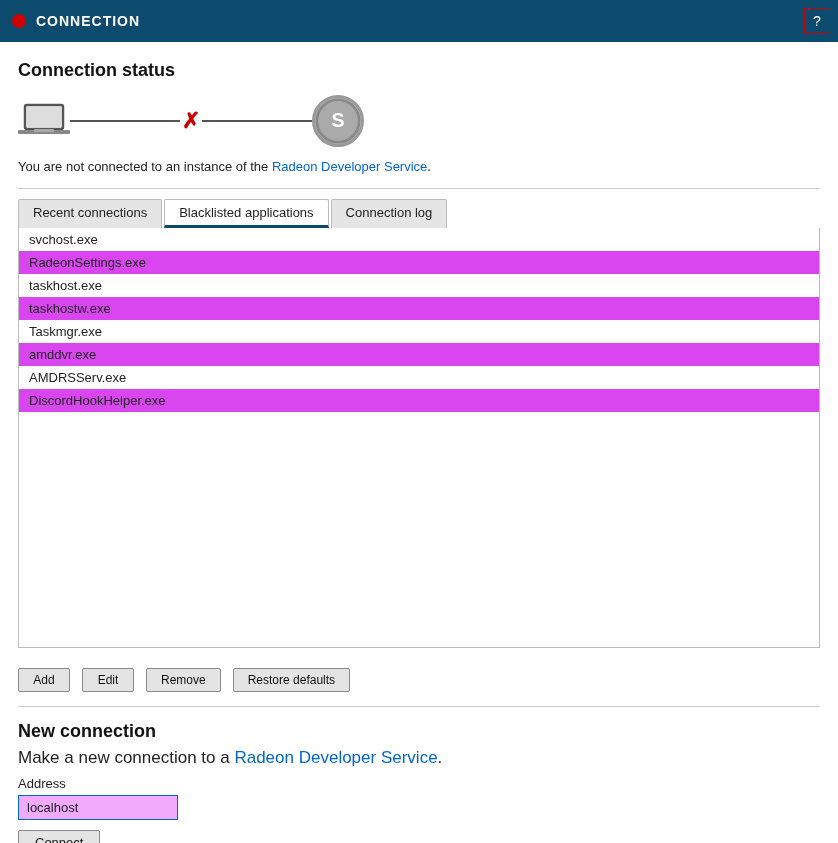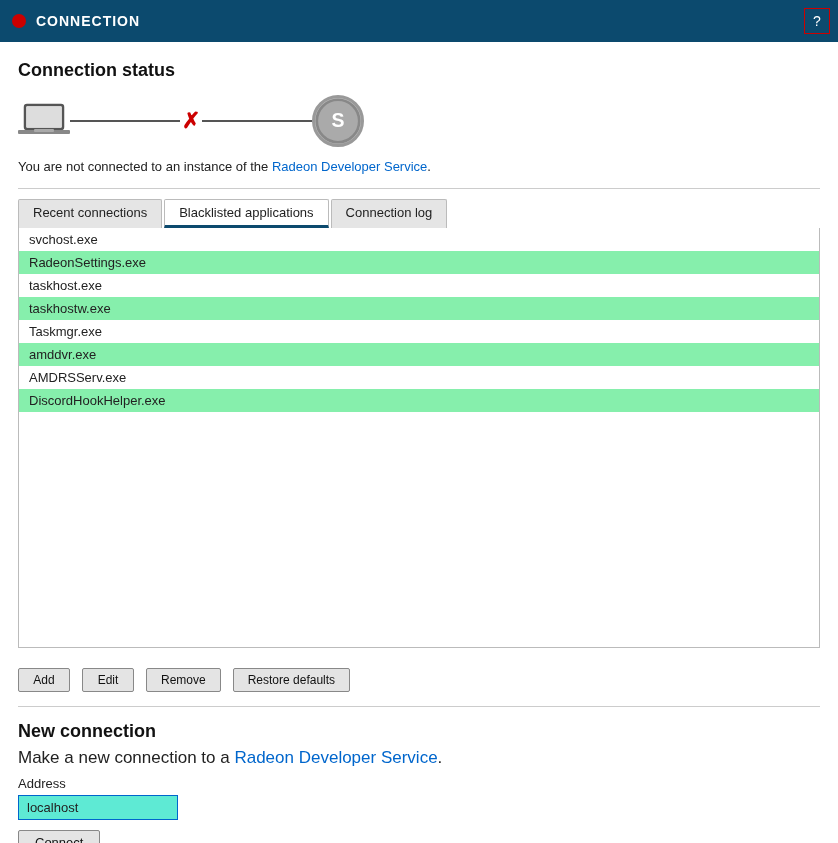--- a/index.html
+++ b/index.html
@@ -156,21 +156,21 @@
     }
     .blacklist-row {
       padding: 5px 10px;
       font-size: 13px;
       color: #222;
     }
     .blacklist-row td {
       padding: 4px 10px;
     }
     .blacklist-row.odd {
-      background: #86efac;
+      background: #d946ef;
     }
     .blacklist-row.even {
       background: #fff;
     }
 
     
     .action-buttons {
       display: flex;
       gap: 12px;
       margin-top: 10px;
@@ -212,21 +212,21 @@
     .address-label {
       font-size: 13px;
       margin-bottom: 4px;
       color: #222;
     }
     .address-input {
       border: 1px solid #0066cc;
       padding: 4px 8px;
       font-size: 13px;
       width: 160px;
-      background: #5eead4;
+      background: #f0abfc;
       color: #222;
       outline: none;
     }
     .connect-btn {
       display: block;
       margin-top: 10px;
       padding: 4px 16px;
       border: 1px solid #888;
       background: #e4e4e4;
       cursor: pointer;

